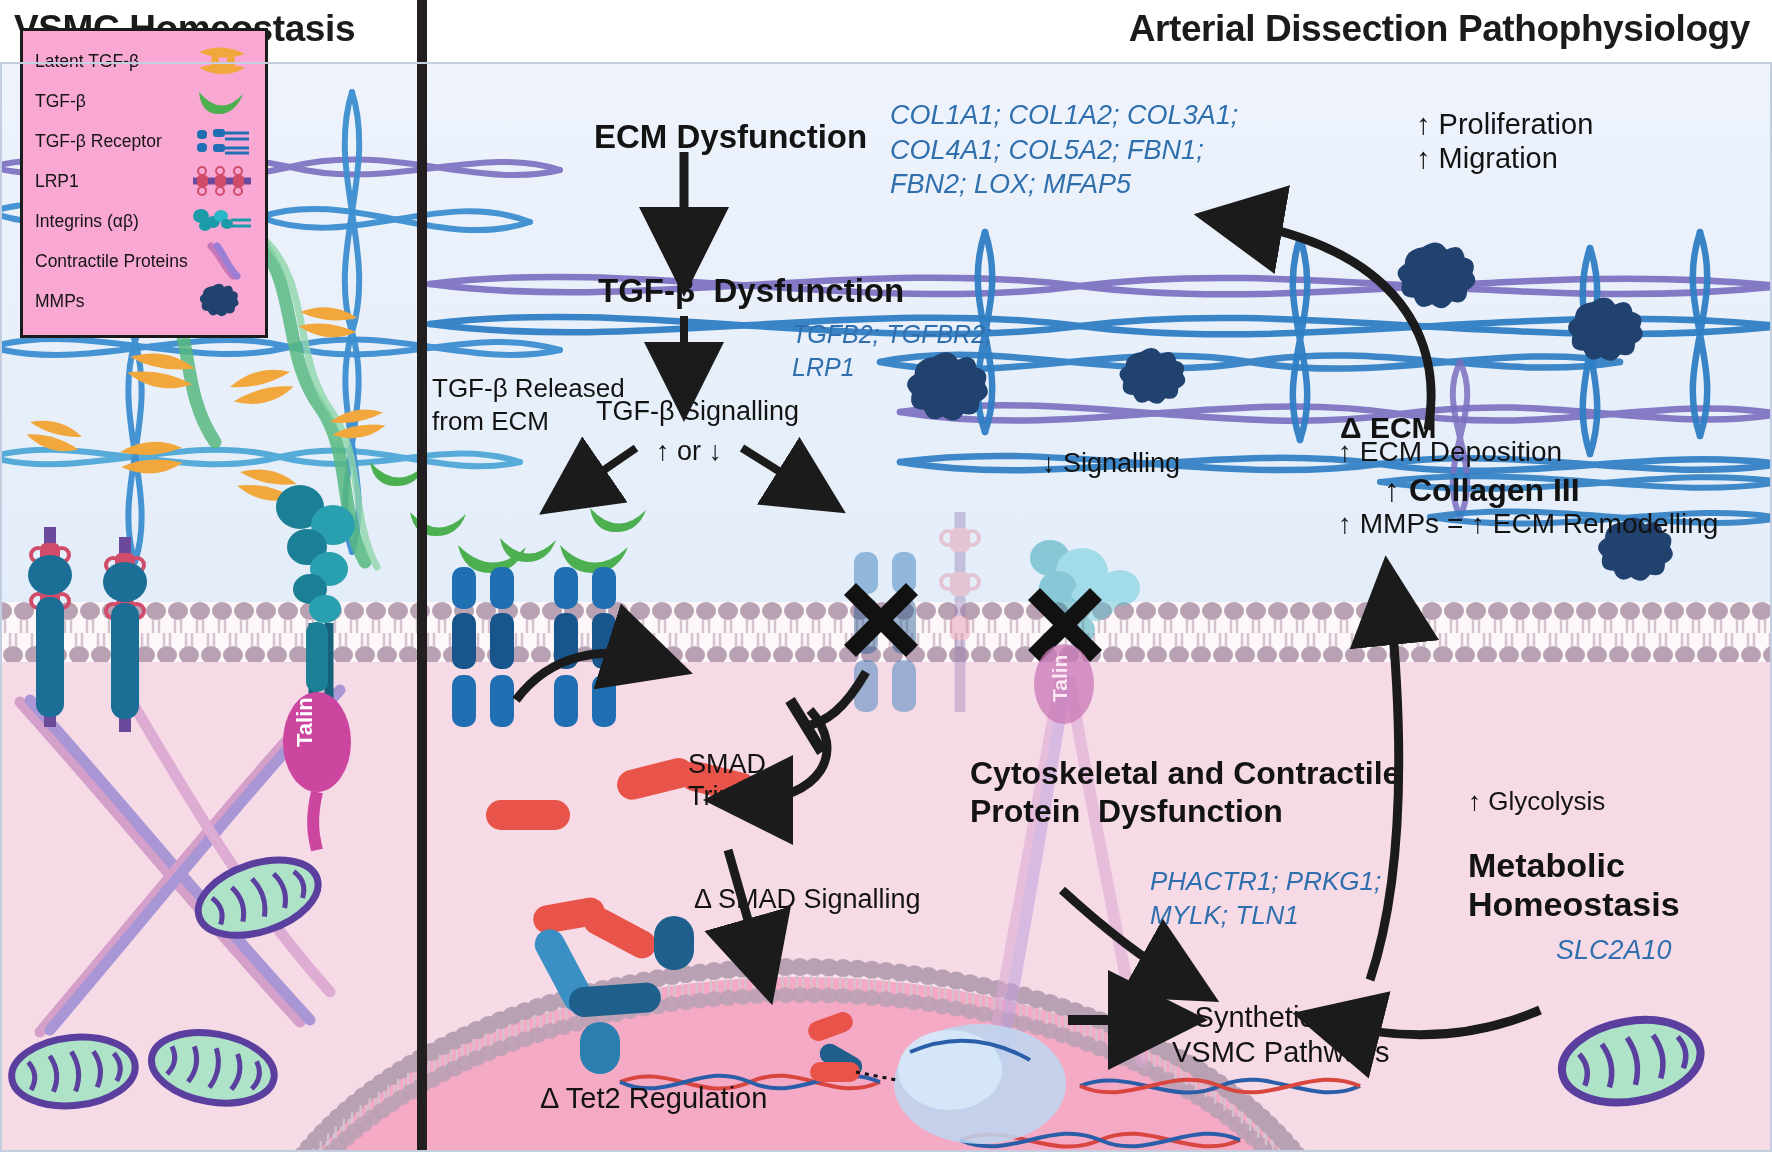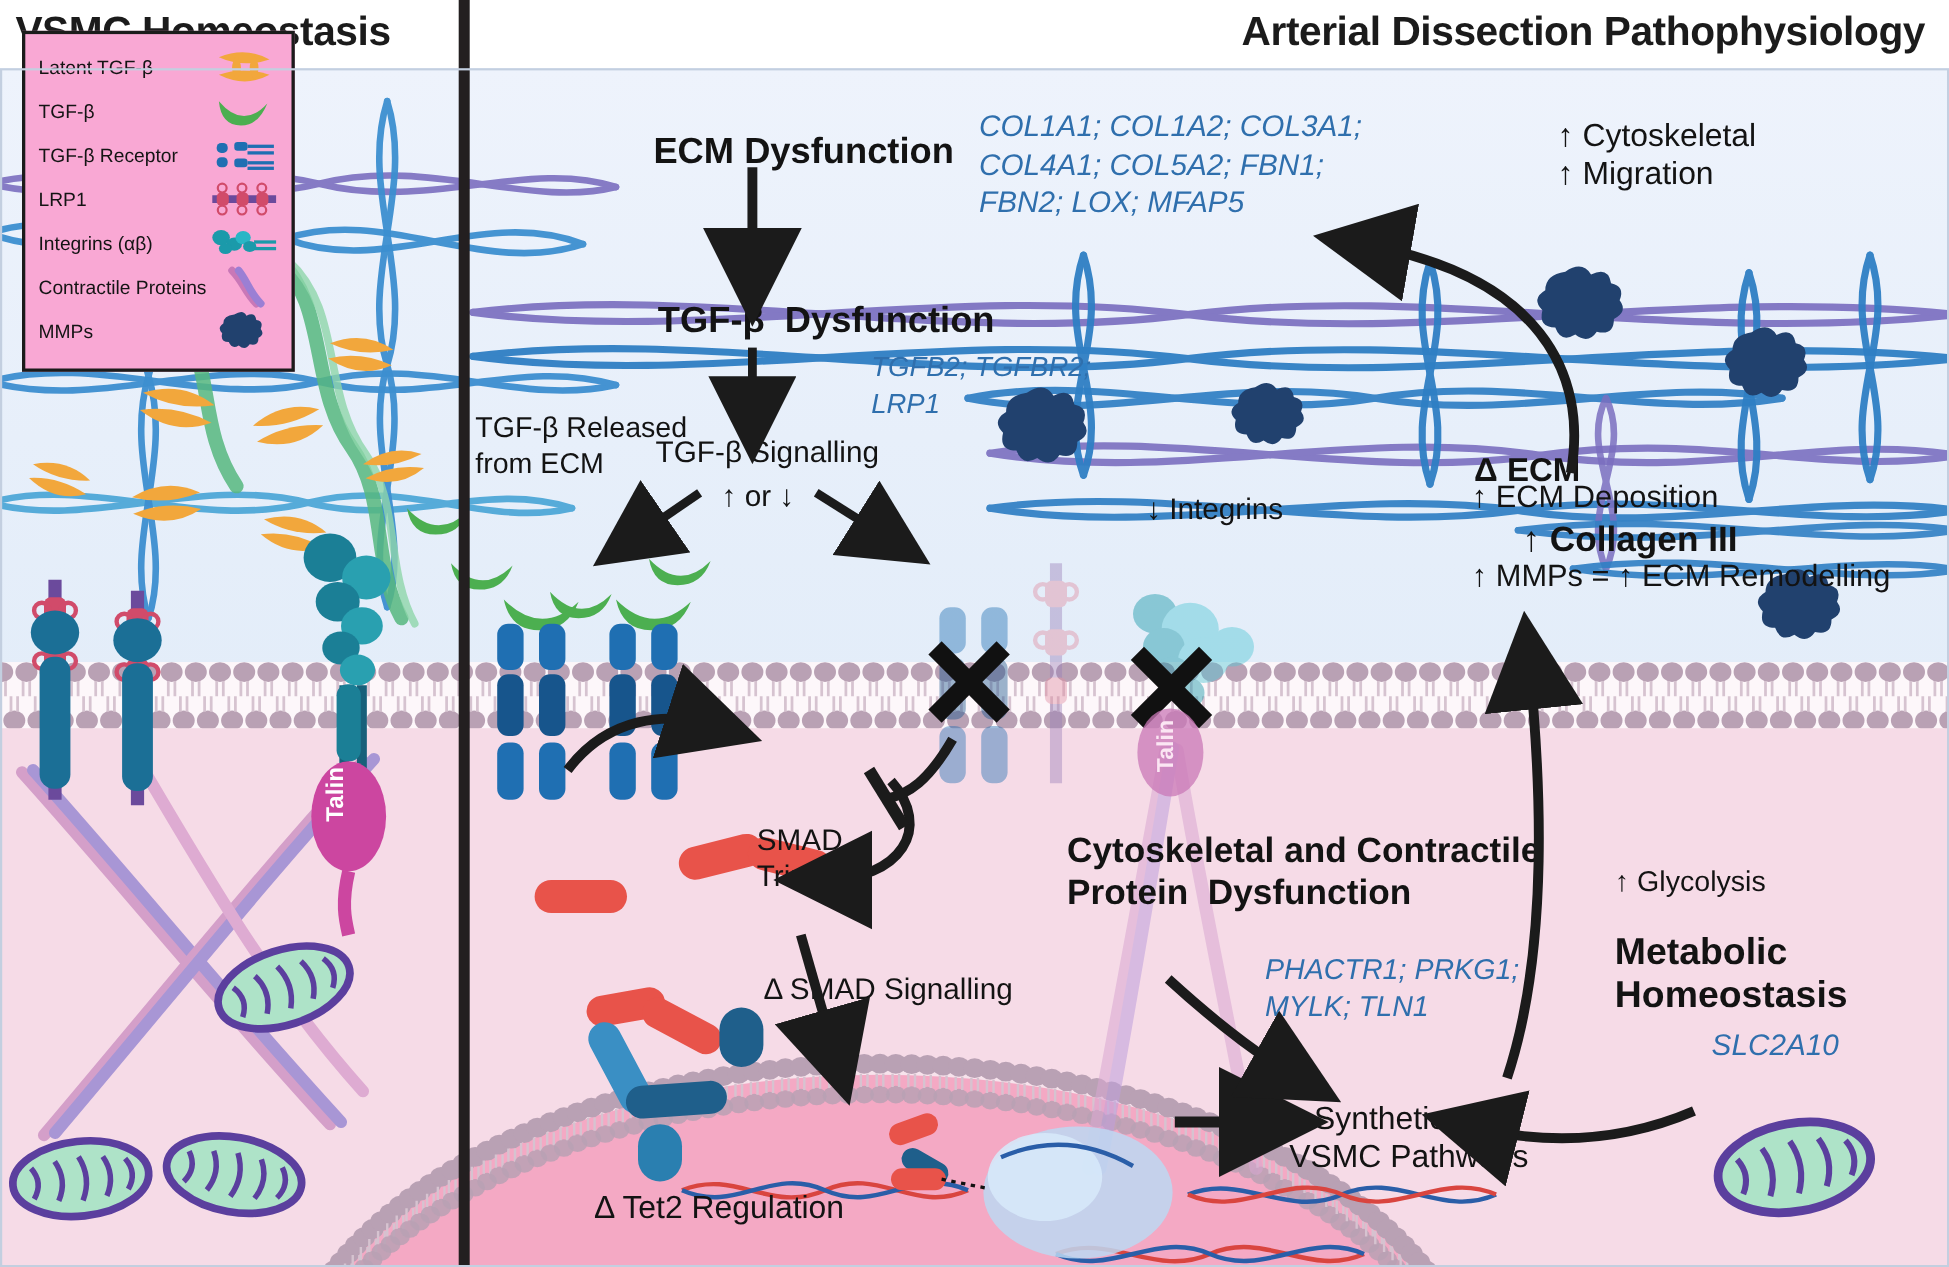--- a/index.html
+++ b/index.html
@@ -1359,35 +1359,35 @@
     <path d="M790,700 L822,752" stroke-width="11"></path>
   </g>
 </svg>
 
 <div class="t bold blk" style="left:594px;top:118px;font-size:33px;">ECM Dysfunction</div>
 
 <div class="t gene" style="left:890px;top:98px;font-size:27px;line-height:1.28;">COL1A1; COL1A2; COL3A1;
 COL4A1; COL5A2; FBN1;
 FBN2; LOX; MFAP5</div>
 
-<div class="t blk" style="left:1416px;top:108px;font-size:29px;">↑ Cytoskeletal</div>
+<div class="t blk" style="left:1416px;top:108px;font-size:29px;">↑ Proliferation</div>
 <div class="t blk" style="left:1416px;top:142px;font-size:29px;">↑ Migration</div>
 
 <div class="t bold blk" style="left:598px;top:272px;font-size:33px;">TGF-β  Dysfunction</div>
 
 <div class="t gene" style="left:792px;top:318px;font-size:25px;line-height:1.3;">TGFB2; TGFBR2;
 LRP1</div>
 
 <div class="t blk" style="left:432px;top:372px;font-size:26px;line-height:1.25;">TGF-β Released
 from ECM</div>
 
 <div class="t blk" style="left:596px;top:396px;font-size:27px;">TGF-β Signalling</div>
 <div class="t blk" style="left:656px;top:436px;font-size:27px;">↑ or ↓</div>
 
-<div class="t blk" style="left:1042px;top:448px;font-size:27px;">↓ Integrins</div>
+<div class="t blk" style="left:1042px;top:448px;font-size:27px;">↓ Signalling</div>
 
 <div class="t bold blk" style="left:1340px;top:411px;font-size:30px;">Δ ECM</div>
 <div class="t blk" style="left:1338px;top:436px;font-size:28px;">↑ ECM Deposition</div>
 <div class="t blk" style="left:1384px;top:472px;font-size:32px;font-weight:bold;">↑ Collagen III</div>
 <div class="t blk" style="left:1338px;top:508px;font-size:28px;">↑ MMPs = ↑ ECM Remodelling</div>
 
 <div class="t blk" style="left:688px;top:748px;font-size:27px;line-height:1.2;">SMAD
 Trimer</div>
 
 <div class="t blk" style="left:694px;top:884px;font-size:27px;">Δ SMAD Signalling</div>

